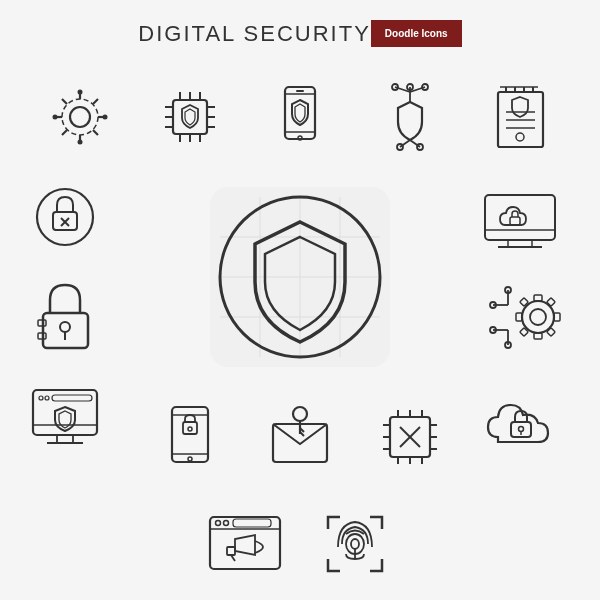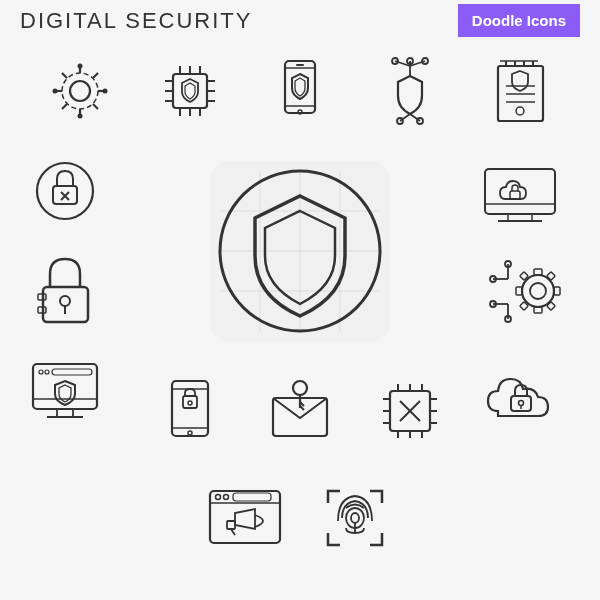--- a/index.html
+++ b/index.html
@@ -6,36 +6,36 @@
     body {
       width: 600px;
       height: 600px;
       background: #f5f5f5;
       font-family: Arial, sans-serif;
       overflow: hidden;
     }
     .header {
       display: flex;
       align-items: center;
-      justify-content: space-between;
-      padding: 4px 20px;
+      justify-content: center;
+      padding: 20px 20px;
       background: #f5f5f5;
     }
     .header-title {
       font-size: 22px;
       font-weight: 300;
       letter-spacing: 2px;
       color: #333;
       text-transform: uppercase;
     }
     .header-brand {
-      background: #8b5cf6;
+      background: #7f1d1d;
       color: #fff;
       padding: 8px 14px;
-      font-size: 15px;
+      font-size: 10px;
       font-weight: bold;
     }
     .content {
       display: flex;
       padding: 0 10px 10px 10px;
       gap: 0;
     }
     .left-col {
       display: flex;
       flex-direction: column;

